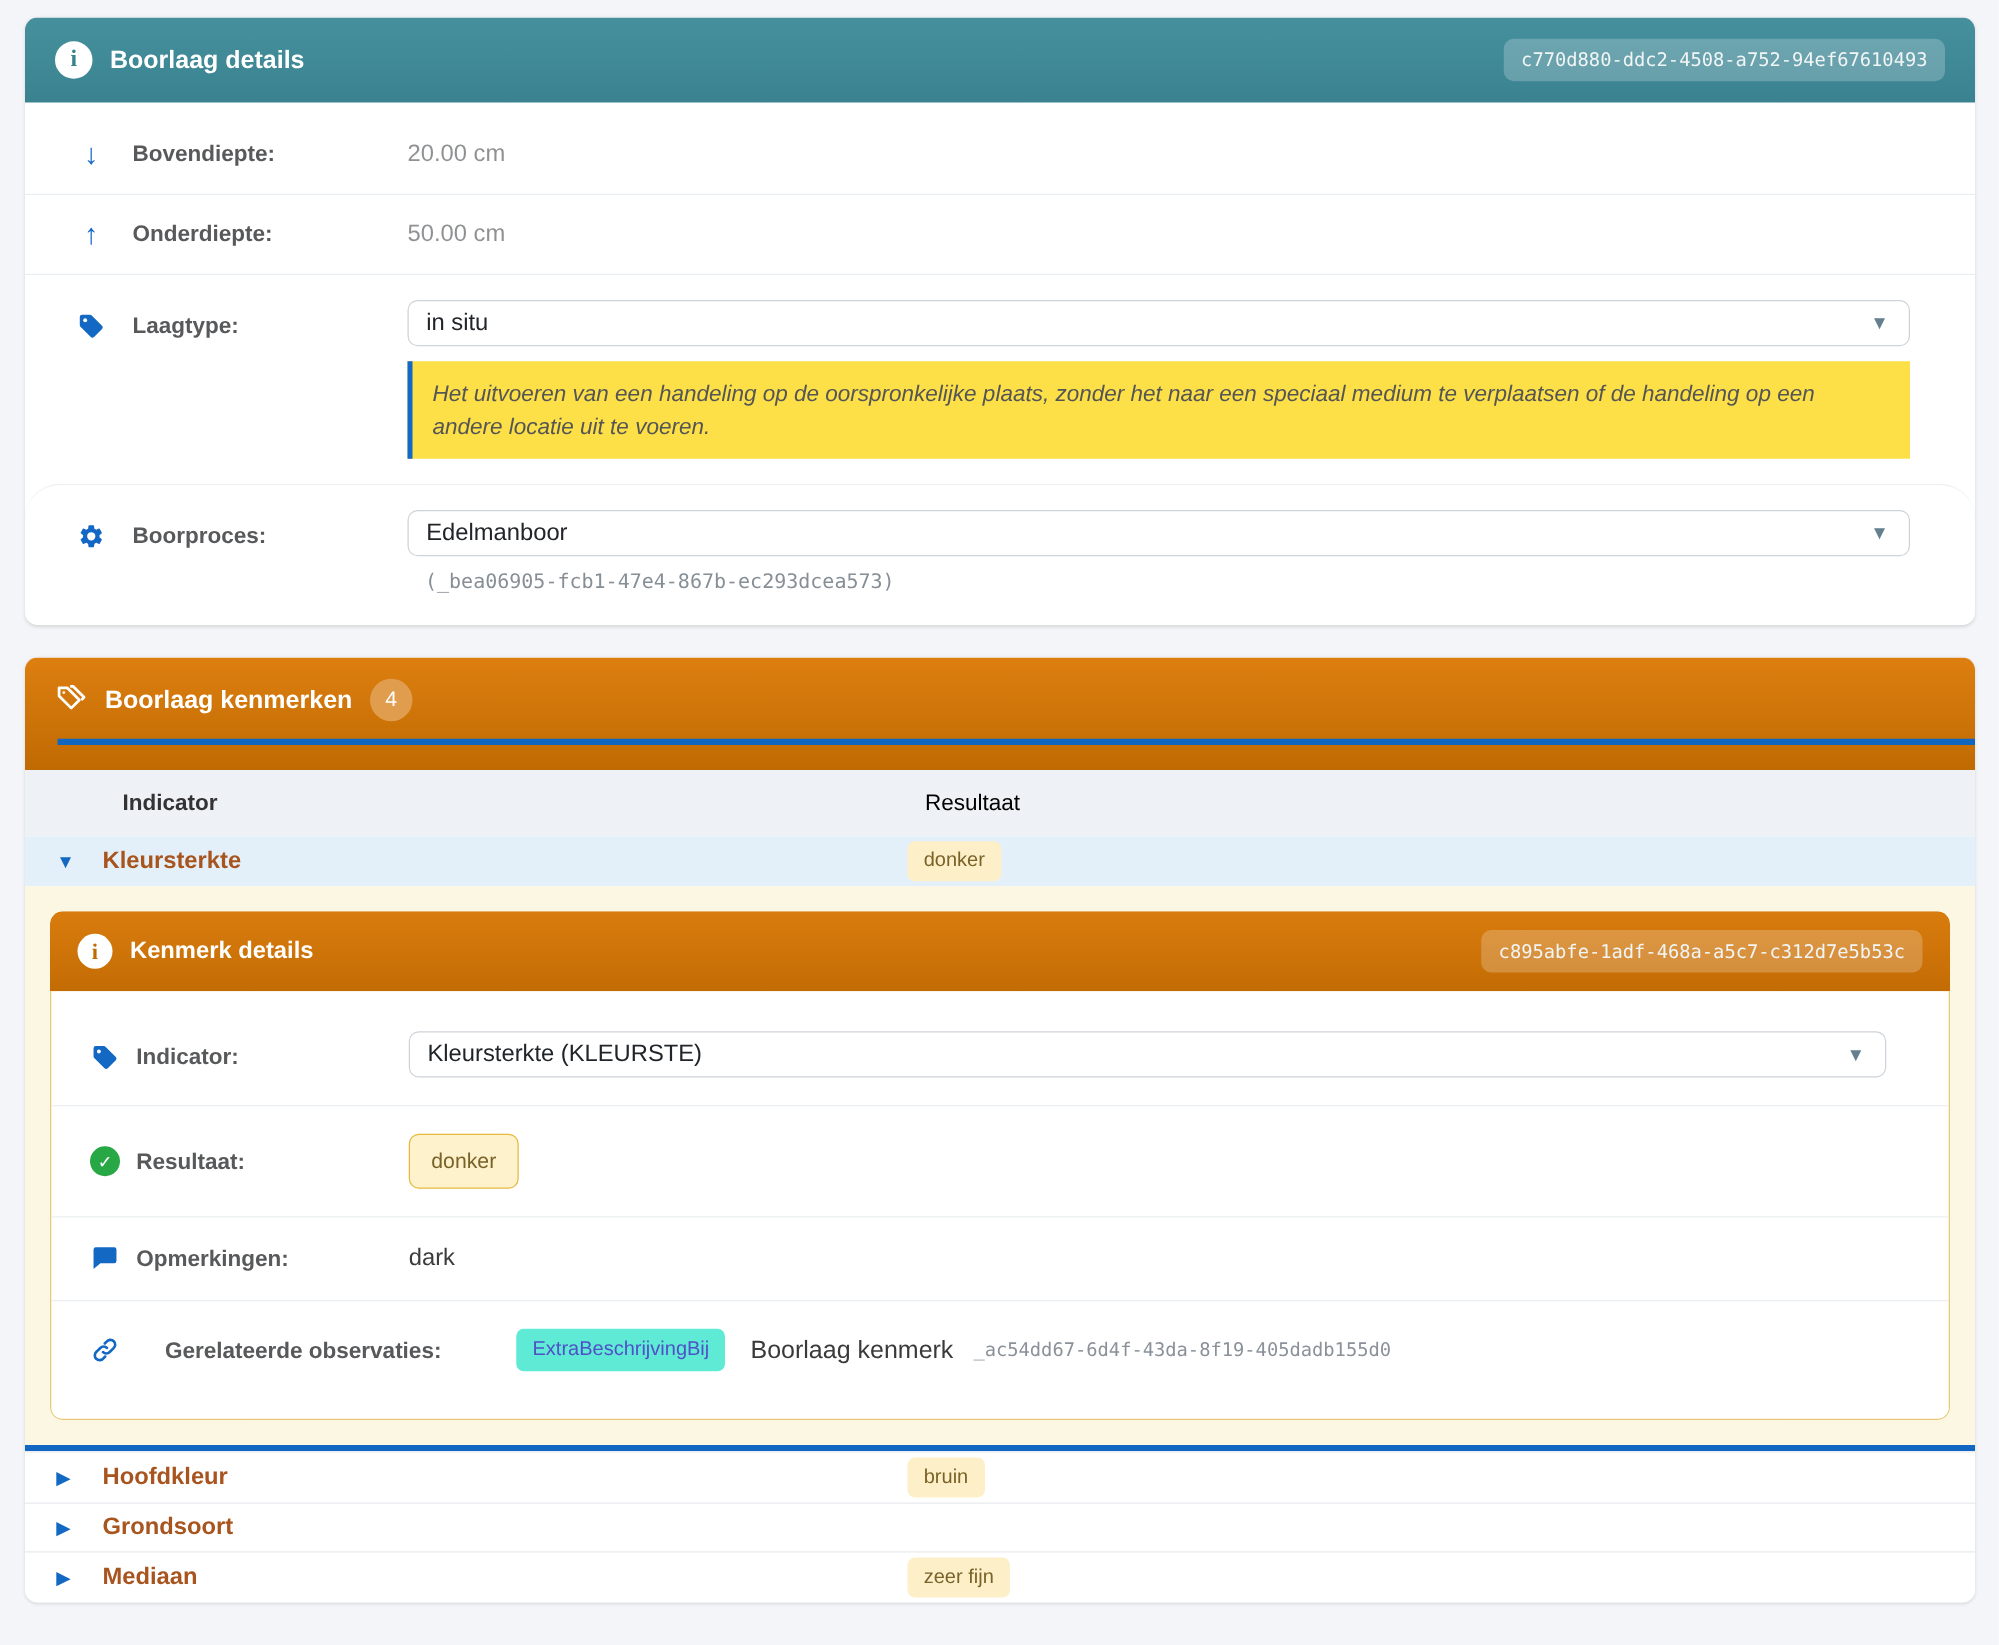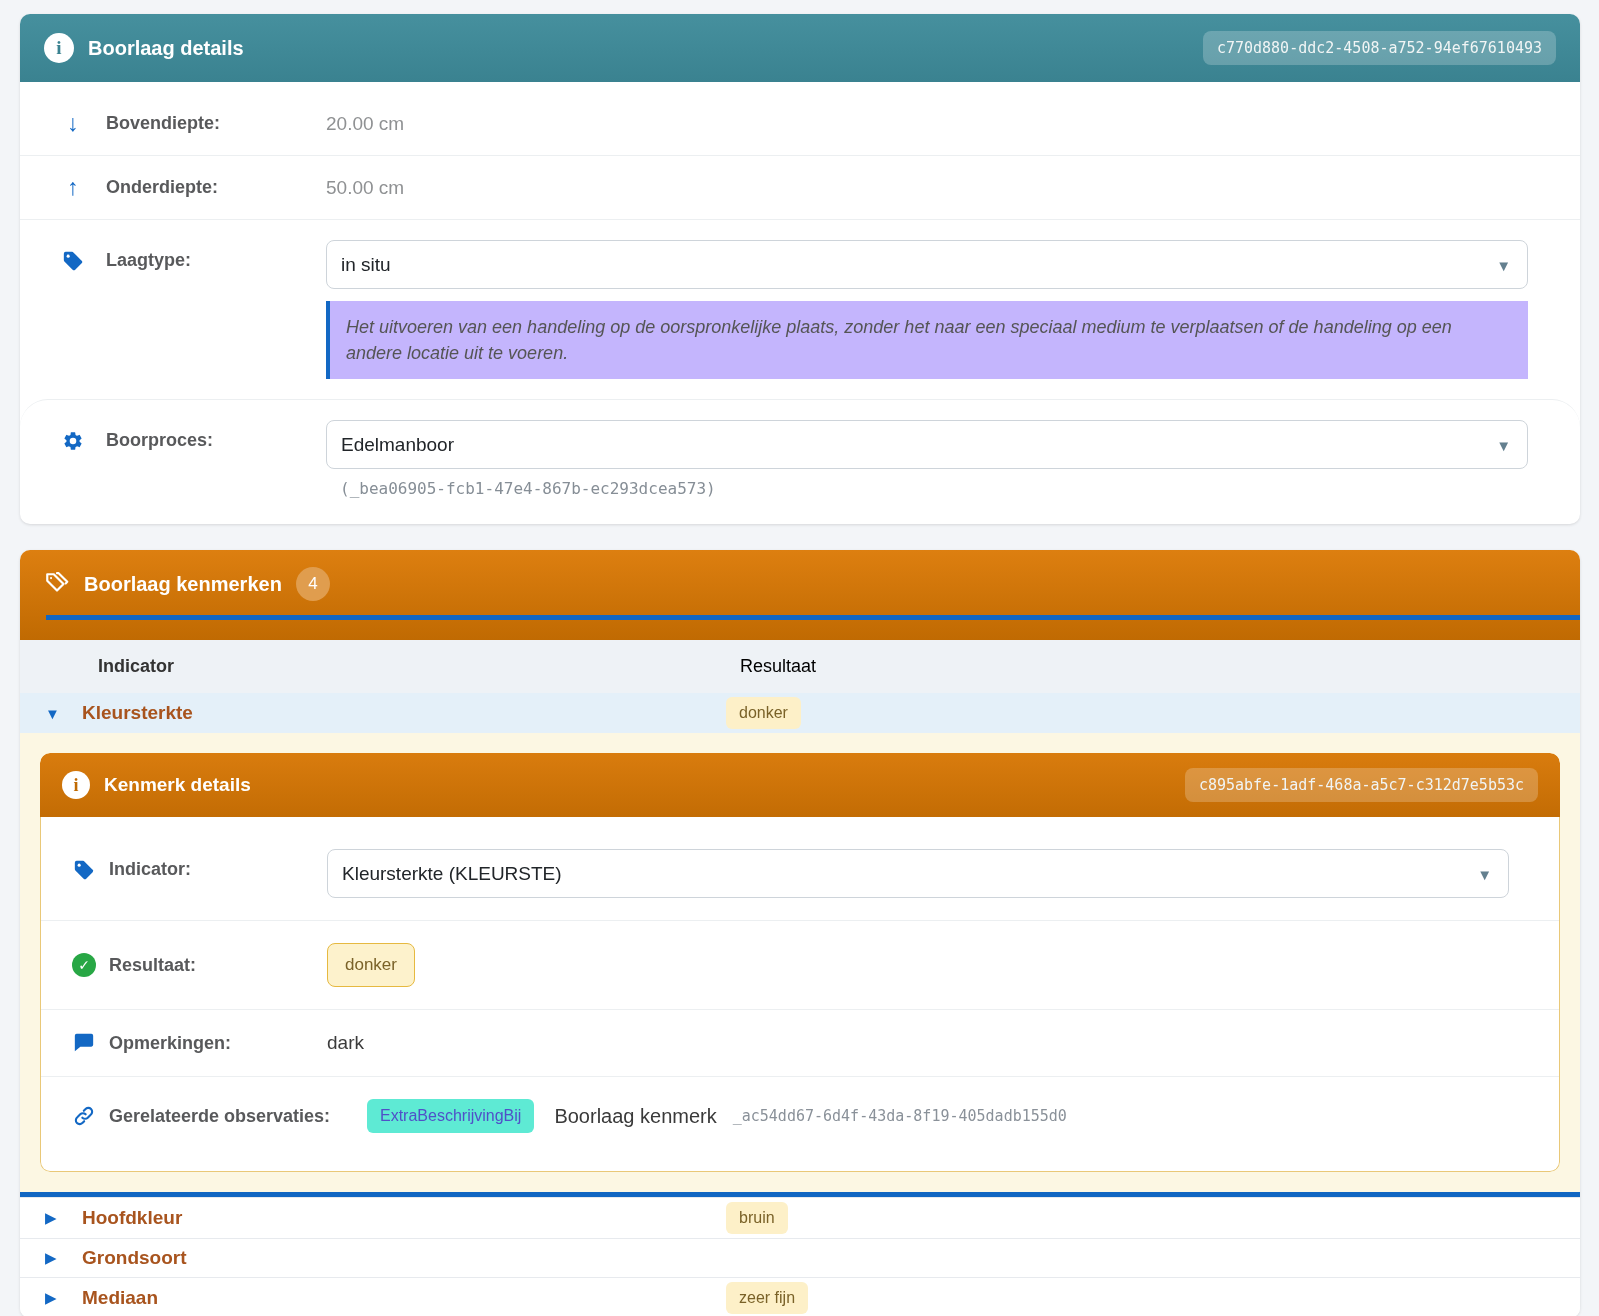--- a/index.html
+++ b/index.html
@@ -52,32 +52,32 @@
   .f-icon { width:26px; flex:0 0 auto; display:flex; justify-content:center; color:#1368c4; }
   .f-icon svg { display:block; }
   .arrow-glyph { font-size:23px; color:#1368c4; font-weight:bold; line-height:1; }
   .f-label { width:220px; margin-left:20px; font-size:18px; font-weight:bold; color:#58595b; flex:0 0 auto; }
   .f-value { font-size:19px; color:#8f9193; }
   .f-control { flex:1; min-width:0; }
 
   .select-box {
     position:relative;
     border:1px solid #ced4da; border-radius:8px;
-    height:49px; display:flex; align-items:center;
+    height:37px; display:flex; align-items:center;
     padding:0 44px 0 14px;
     font-size:19px; color:#212529; background:#fff;
     cursor:pointer;
   }
   .select-caret {
     position:absolute; right:16px; top:50%; transform:translateY(-50%);
     color:#64808f; font-size:15px;
   }
   .desc-block {
     margin-top:12px;
-    background:#c4b5fd;
+    background:#fde047;
     border-left:4px solid #1368c4;
     padding:13px 16px;
     font-style:italic; font-size:18px; color:#555; line-height:1.45;
   }
   .mono-id {
     margin-top:10px; padding-left:14px;
     font-family:"DejaVu Sans Mono","Liberation Mono",monospace;
     font-size:16px; color:#868e96;
   }
 
@@ -283,21 +283,21 @@
           <div class="field-row">
             <span class="f-icon">
               <svg width="22" height="22" viewBox="0 0 24 24">
                   <path fill="#1368c4" d="M2 4a2 2 0 0 1 2-2h16a2 2 0 0 1 2 2v10a2 2 0 0 1-2 2H8l-6 5z"></path>
                 </svg>
             </span>
             <span class="f-label-k">Opmerkingen:</span>
             <span class="val-plain">dark</span>
           </div>
 
-          <div class="field-row" style="padding-bottom:26px;">
+          <div class="field-row" style="padding-bottom:26px;gap:23px;">
             <span class="f-icon link-icon">
               <svg width="22" height="22" viewBox="0 0 24 24" fill="none" stroke="#1368c4" stroke-width="2.3" stroke-linecap="round">
                   <path d="M10.2 13.8a4.2 4.2 0 0 0 5.9 0l3.2-3.2a4.2 4.2 0 1 0-5.9-5.9l-1.6 1.6"></path>
                   <path d="M13.8 10.2a4.2 4.2 0 0 0-5.9 0l-3.2 3.2a4.2 4.2 0 1 0 5.9 5.9l1.6-1.6"></path>
                 </svg>
             </span>
             <span class="f-label-k" style="width:258px;">Gerelateerde observaties:</span>
             <div class="obs-line">
               <span class="obs-badge">ExtraBeschrijvingBij</span>
               <span class="obs-name">Boorlaag kenmerk</span>

